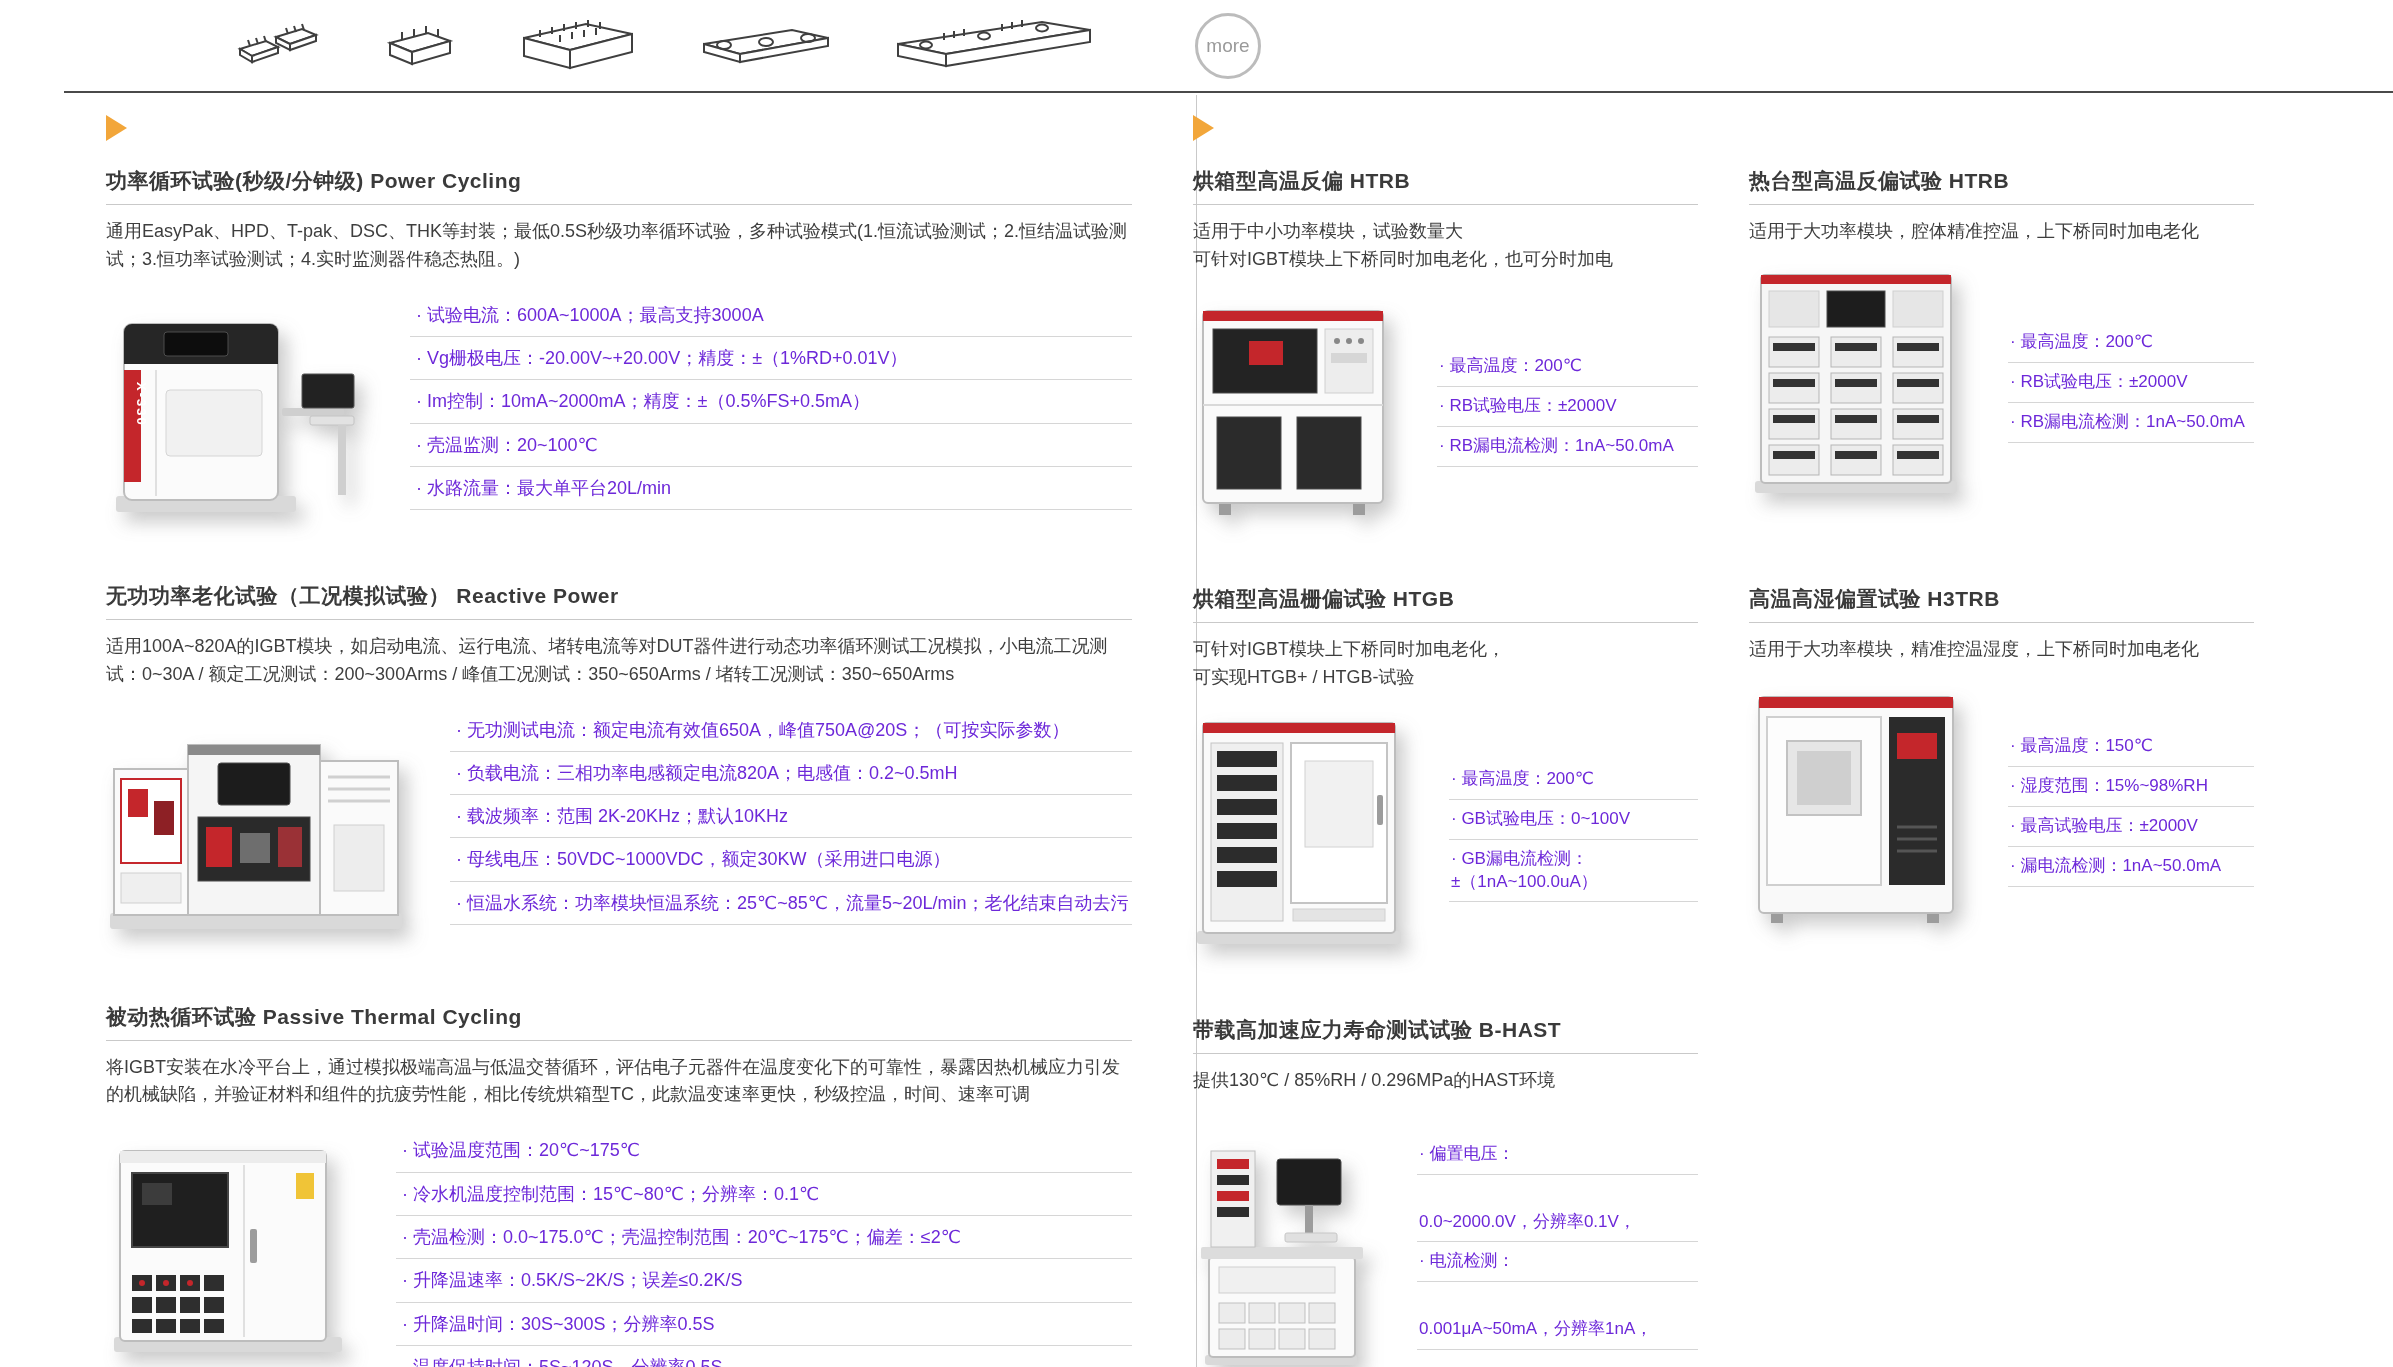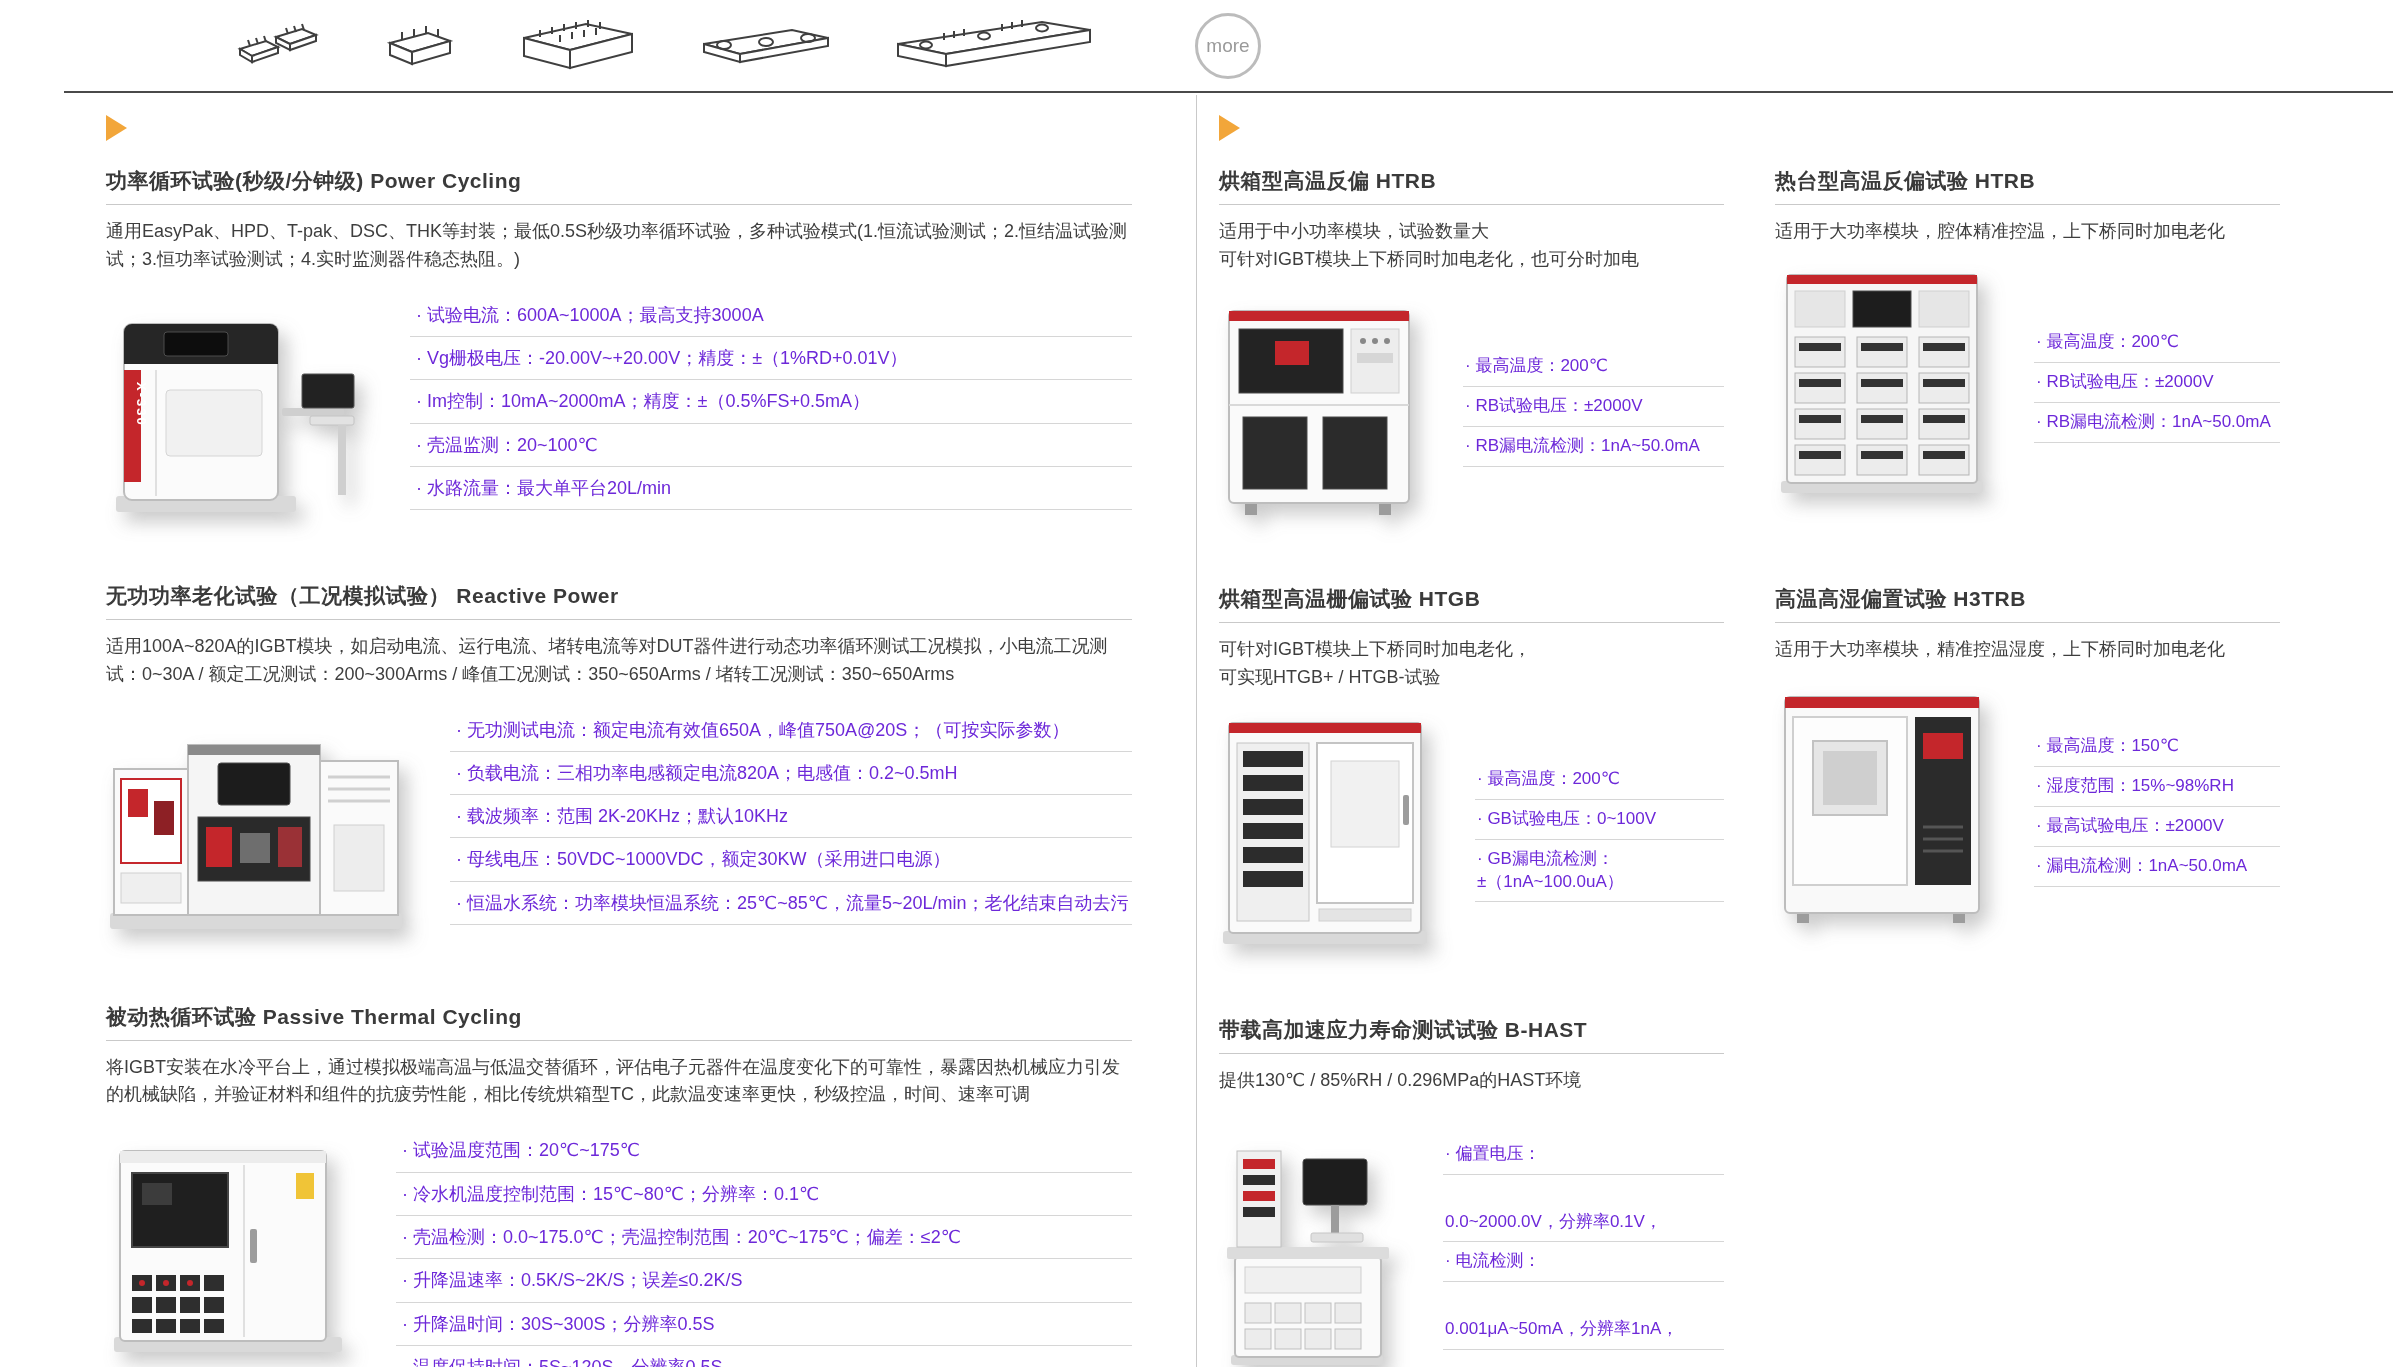--- a/index.html
+++ b/index.html
@@ -20,21 +20,21 @@
     width:66px; height:66px; border:3px solid #bcbcbc; border-radius:50%;
     display:flex; align-items:center; justify-content:center;
     color:#9a9a9a; font-size:19px; margin-left:42px; background:#fff;
   }
 
   
   .main { position:absolute; top:95px; left:0; width:2393px; height:1272px;padding-left:36px; }
   .v-divider { position:absolute; left:1196px; top:0; width:1px; height:1272px; background:#c9c9c9; }
   .col { position:absolute; top:0; height:1272px; }
   .col-left  { left:0;    width:1196px; padding:20px 64px 0 106px; }
-  .col-right { left:1157px; width:1196px; padding:20px 70px 0 62px; }
+  .col-right { left:1131px; width:1196px; padding:20px 70px 0 62px; }
 
   .tri {
     width:0; height:0;
     border-left:21px solid #f2a63a;
     border-top:13px solid transparent; border-bottom:13px solid transparent;
     margin-bottom:26px;
   }
 
   
   .sec-title { font-size:21px; font-weight:700; color:#3a3a3a; letter-spacing:.5px; }

